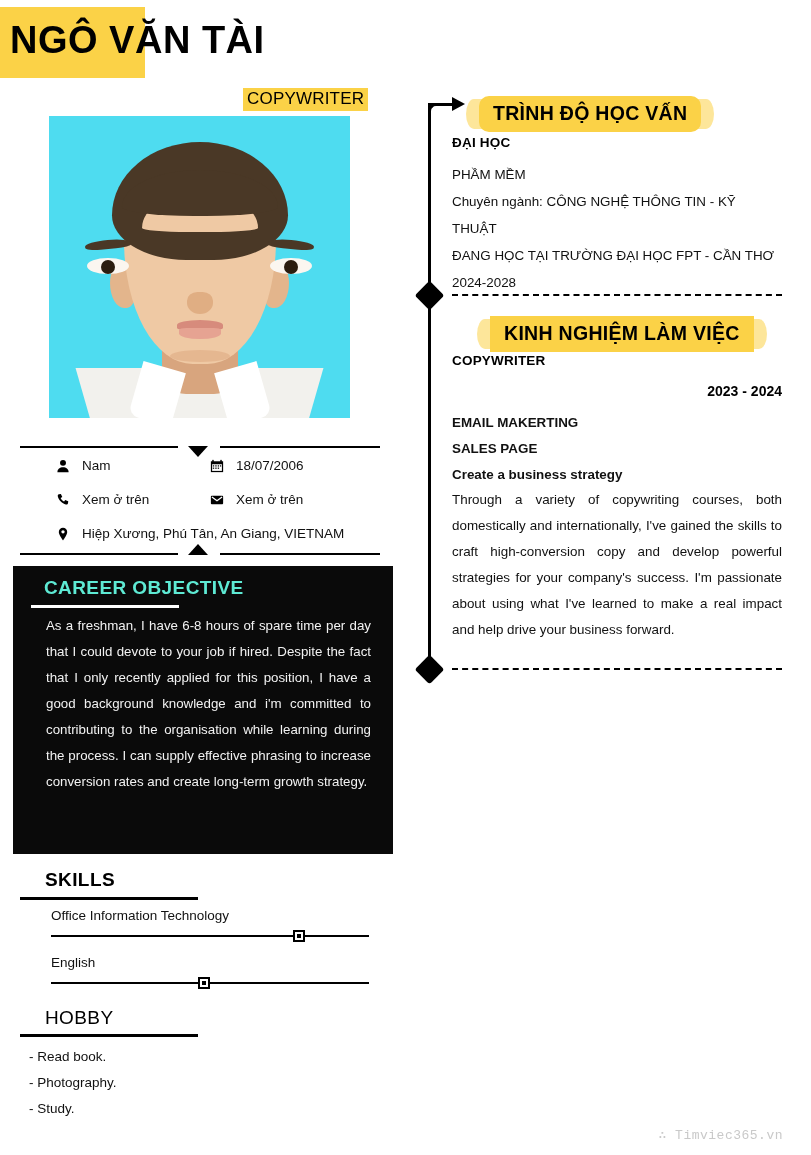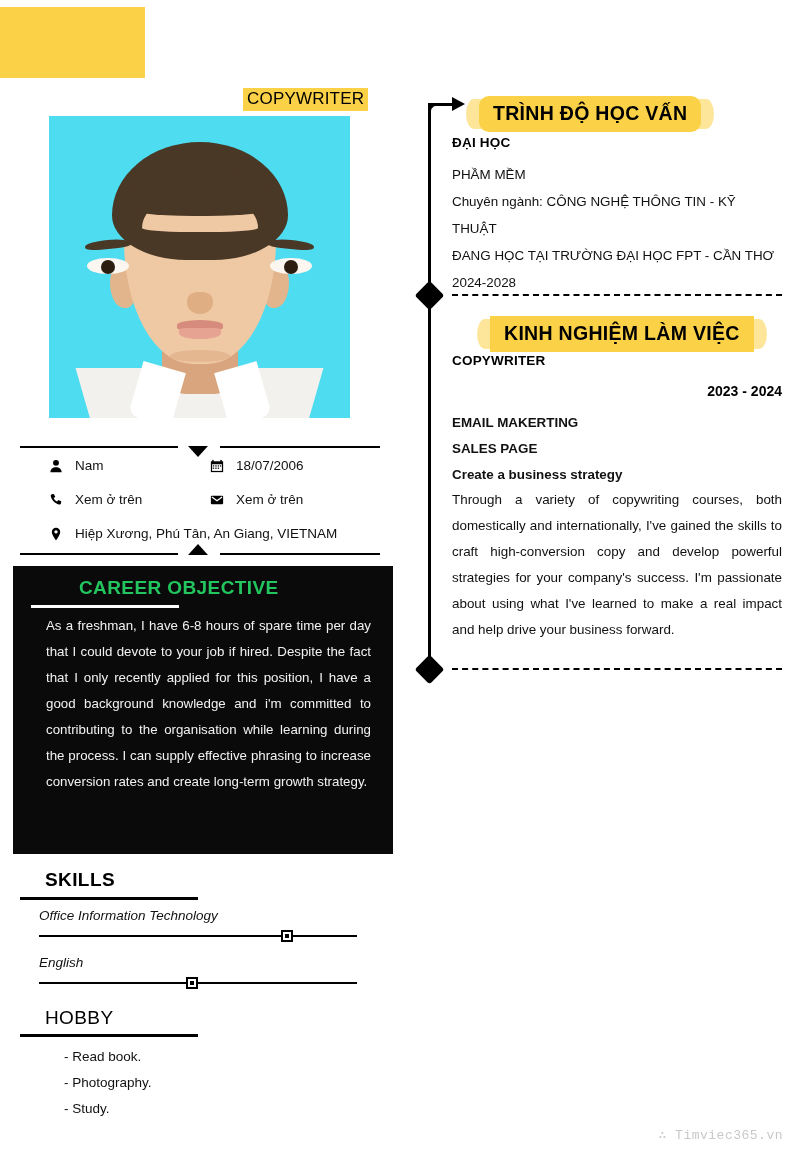--- a/index.html
+++ b/index.html
@@ -164,73 +164,73 @@
   #contact-bot .dl-a { left: 0; width: 158px; }
   #contact-bot .dl-b { left: 200px; width: 160px; }
   #contact-bot .tri { left: 168px; top: -4px; border-bottom: 11px solid #000; }
 
   #contact-rows {
     position: absolute; left: 20px; top: 458px; width: 368px;
     font-size: 13.5px; color: #111;
   }
   .c-row { position: relative; height: 34px; }
   .c-cell { position: absolute; top: 0; display: flex; align-items: center; gap: 10px; }
-  .c-cell.col-a { left: 29px; }
+  .c-cell.col-a { left: 36px; }
   .c-cell.col-b { left: 190px; }
   .c-ico {
     width: 16px; text-align: center; color: #000;
     font-size: 14px; line-height: 16px;
     display: inline-block;
   }
   .c-ico svg { display: block; }
   .c-txt { white-space: nowrap; }
 
   
   #career-card {
     position: absolute; left: 13px; top: 566px;
     width: 380px; height: 288px;
     background: #0A0A0A;
   }
   #career-title {
     position: absolute; left: 31px; top: 11px;
-    color: #22c55e; font-size: 19px; font-weight: bold; letter-spacing: .4px; margin-left: 35px;
+    color: #5eead4; font-size: 19px; font-weight: bold; letter-spacing: .4px;
   }
   #career-rule {
     position: absolute; left: 18px; top: 39px; width: 148px; height: 3px;
     background: #ffffff;
   }
   #career-text {
     position: absolute; left: 33px; top: 47px; width: 325px;
     color: #F2F2F2; font-size: 13.3px; line-height: 26px;
     text-align: justify;
   }
 
   
   #skills-title { position: absolute; left: 45px; top: 869px;
     font-size: 19px; font-weight: bold; color: #000; letter-spacing: .4px; }
   #skills-rule { position: absolute; left: 20px; top: 897px; width: 178px; height: 3px; background: #000; }
-  #skills-list { position: absolute; left: 39px; top: 908px; width: 320px; font-style: italic; }
+  #skills-list { position: absolute; left: 51px; top: 908px; width: 320px; }
   .skill-name { font-size: 13.5px; color: #111; margin: 0 0 6px 0; }
   .skill-track { position: relative; width: 318px; height: 14px; margin-bottom: 12px; }
   .skill-line { position: absolute; left: 0; top: 6px; width: 100%; height: 2px; background: #000; }
   .skill-knob {
     position: absolute; top: 1px; width: 12px; height: 12px;
     background: #ffffff; border: 2px solid #000;
     box-sizing: border-box;
   }
   .skill-knob::after {
     content: ""; position: absolute; left: 2px; top: 2px;
     width: 4px; height: 4px; background: #000;
   }
 
   
   #hobby-title { position: absolute; left: 45px; top: 1007px;
     font-size: 19px; font-weight: normal; color: #000; letter-spacing: .4px; }
   #hobby-rule { position: absolute; left: 20px; top: 1034px; width: 178px; height: 3px; background: #000; }
-  #hobby-list { position: absolute; left: 64px; top: 1044px; width: 300px; }
+  #hobby-list { position: absolute; left: 29px; top: 1044px; width: 300px; }
   .hobby-item { font-size: 13.5px; color: #111; line-height: 26px; }
 
   
   #tl-line {
     position: absolute; left: 428px; top: 105px; width: 3px; height: 575px;
     background: #000;
   }
   #tl-arrow-h {
     position: absolute; left: 428px; top: 103px; width: 27px; height: 3px; background: #000;
   }
@@ -303,20 +303,21 @@
     font-size: 13px; color: #C9C9C9; letter-spacing: .5px;
     white-space: nowrap;
   }
 </style>
 </head>
 <body>
 
 <div id="page">
 
   <div id="name-banner"></div>
+  <div id="full-name">NGÔ VĂN TÀI</div>
   <div id="job-title">COPYWRITER</div>
 
   <div id="photo-frame">
     <div class="ph" id="ph-shirt-l"></div>
     <div class="ph" id="ph-shirt-r"></div>
     <div class="ph" id="ph-neck"></div>
     <div class="ph" id="ph-collar-l"></div>
     <div class="ph" id="ph-collar-r"></div>
     <div class="ph" id="ph-ear-l"></div>
     <div class="ph" id="ph-ear-r"></div>

